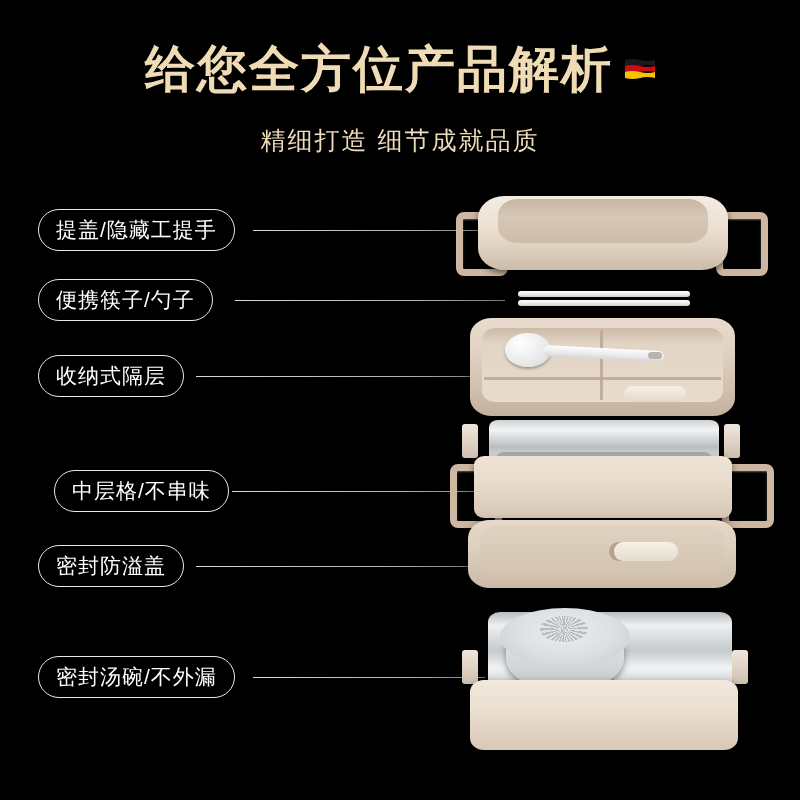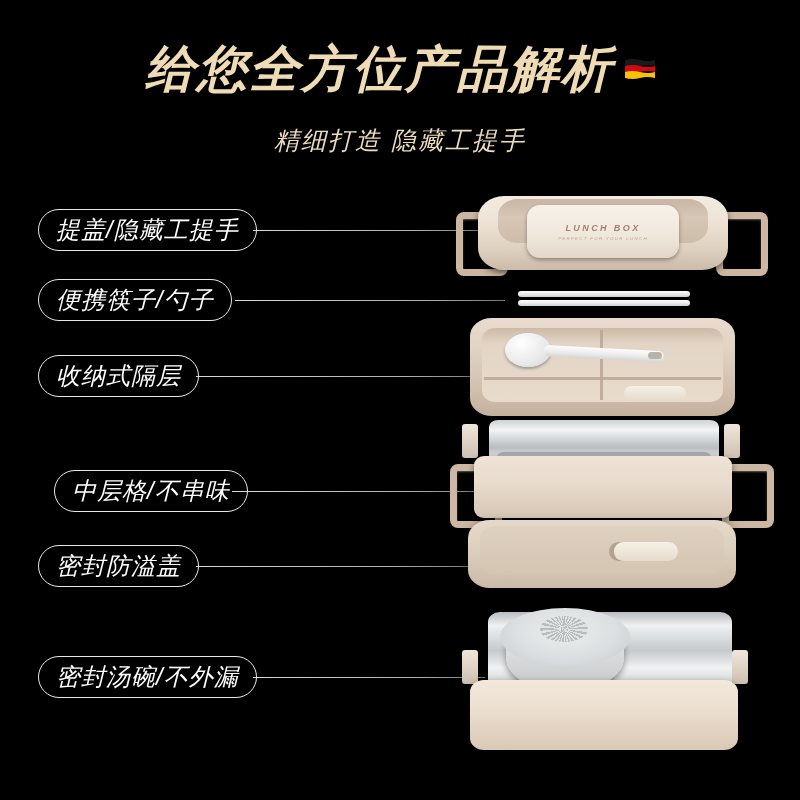--- a/index.html
+++ b/index.html
@@ -3,21 +3,21 @@
 <meta charset="utf-8">
 <style>
   html,body{margin:0;padding:0;}
   body{
     width:800px;height:800px;
     background:#000;
     font-family:"Liberation Sans","DejaVu Sans",sans-serif;
     overflow:hidden;
     position:relative;
   }
-  #stage{position:absolute;inset:0;width:720px;height:800px;font-style:italic;}
+  #stage{position:absolute;inset:0;width:720px;height:800px;}
 
   
   .title-row{
     position:absolute;top:44px;left:0;width:800px;
     text-align:center;
     display:flex;align-items:center;justify-content:center;gap:12px;
   }
   .title{
     font-size:50px;font-weight:bold;letter-spacing:2px;
     color:#f0dcb4;line-height:1;
@@ -33,21 +33,21 @@
 
   
   .callout{
     position:absolute;
     display:flex;align-items:center;
     height:42px;
     border:1px solid #e8e8e8;
     border-radius:21px;
     padding:0 17px;
     color:#ffffff;
-    font-size:24px;
+    font-size:21px;
     letter-spacing:1px;
     white-space:nowrap;
     background:transparent;
     box-sizing:border-box;
   }
   .leader{
     position:absolute;
     height:1px;
     background:linear-gradient(to right,#ffffff 0%,#cfcfcf 70%,#8a8a8a 100%);
     opacity:.85;
@@ -212,21 +212,21 @@
   <div class="title-row">
     <div class="title">给您全方位产品解析</div>
     <span class="flag">
       <svg width="30" height="22" viewBox="0 0 30 22">
         <path d="M0 2 Q7 0 15 2 T30 2 L30 8 Q22 6 15 8 T0 8 Z" fill="#1a1a1a"></path>
         <path d="M0 8 Q7 6 15 8 T30 8 L30 14 Q22 12 15 14 T0 14 Z" fill="#d00a12"></path>
         <path d="M0 14 Q7 12 15 14 T30 14 L30 20 Q22 18 15 20 T0 20 Z" fill="#f5c400"></path>
       </svg>
     </span>
   </div>
-  <div class="subtitle">精细打造 隐藏工提手</div>
+  <div class="subtitle">精细打造 细节成就品质</div>
 
   <div class="leader" style="left:253px;top:230px;width:236px;"></div>
   <div class="leader" style="left:235px;top:300px;width:270px;"></div>
   <div class="leader" style="left:196px;top:376px;width:300px;"></div>
   <div class="leader" style="left:232px;top:491px;width:250px;"></div>
   <div class="leader" style="left:196px;top:566px;width:284px;"></div>
   <div class="leader" style="left:253px;top:677px;width:232px;"></div>
 
   <div class="callout" style="left:38px;top:209px;">
     <span>提盖/隐藏工提手</span>
@@ -244,24 +244,20 @@
     <span>密封汤碗/不外漏</span>
   </div>
   <div class="callout" style="left:38px;top:545px;">
     <span>密封防溢盖</span>
   </div>
 
   <div class="handle" style="left:456px;top:212px;"></div>
   <div class="handle" style="left:716px;top:212px;"></div>
   <div class="layer" id="lid-base"></div>
   <div class="layer" id="lid-inner"></div>
-  <div class="layer" id="lid-grip">
-    <div id="brand">LUNCH BOX</div>
-    <div id="brand-sub">PERFECT FOR YOUR LUNCH</div>
-  </div>
 
   <div class="stick" style="left:518px;top:291px;width:172px;"></div>
   <div class="stick" style="left:518px;top:300px;width:172px;"></div>
 
   <div class="layer" id="tray-body"></div>
   <div class="layer" id="tray-inner"></div>
   <div class="divider" style="left:600px;top:330px;width:3px;height:70px;"></div>
   <div class="divider" style="left:484px;top:377px;width:237px;height:3px;"></div>
   <div class="layer" id="spoon-bowl"></div>
   <div class="layer" id="spoon-handle"></div>

